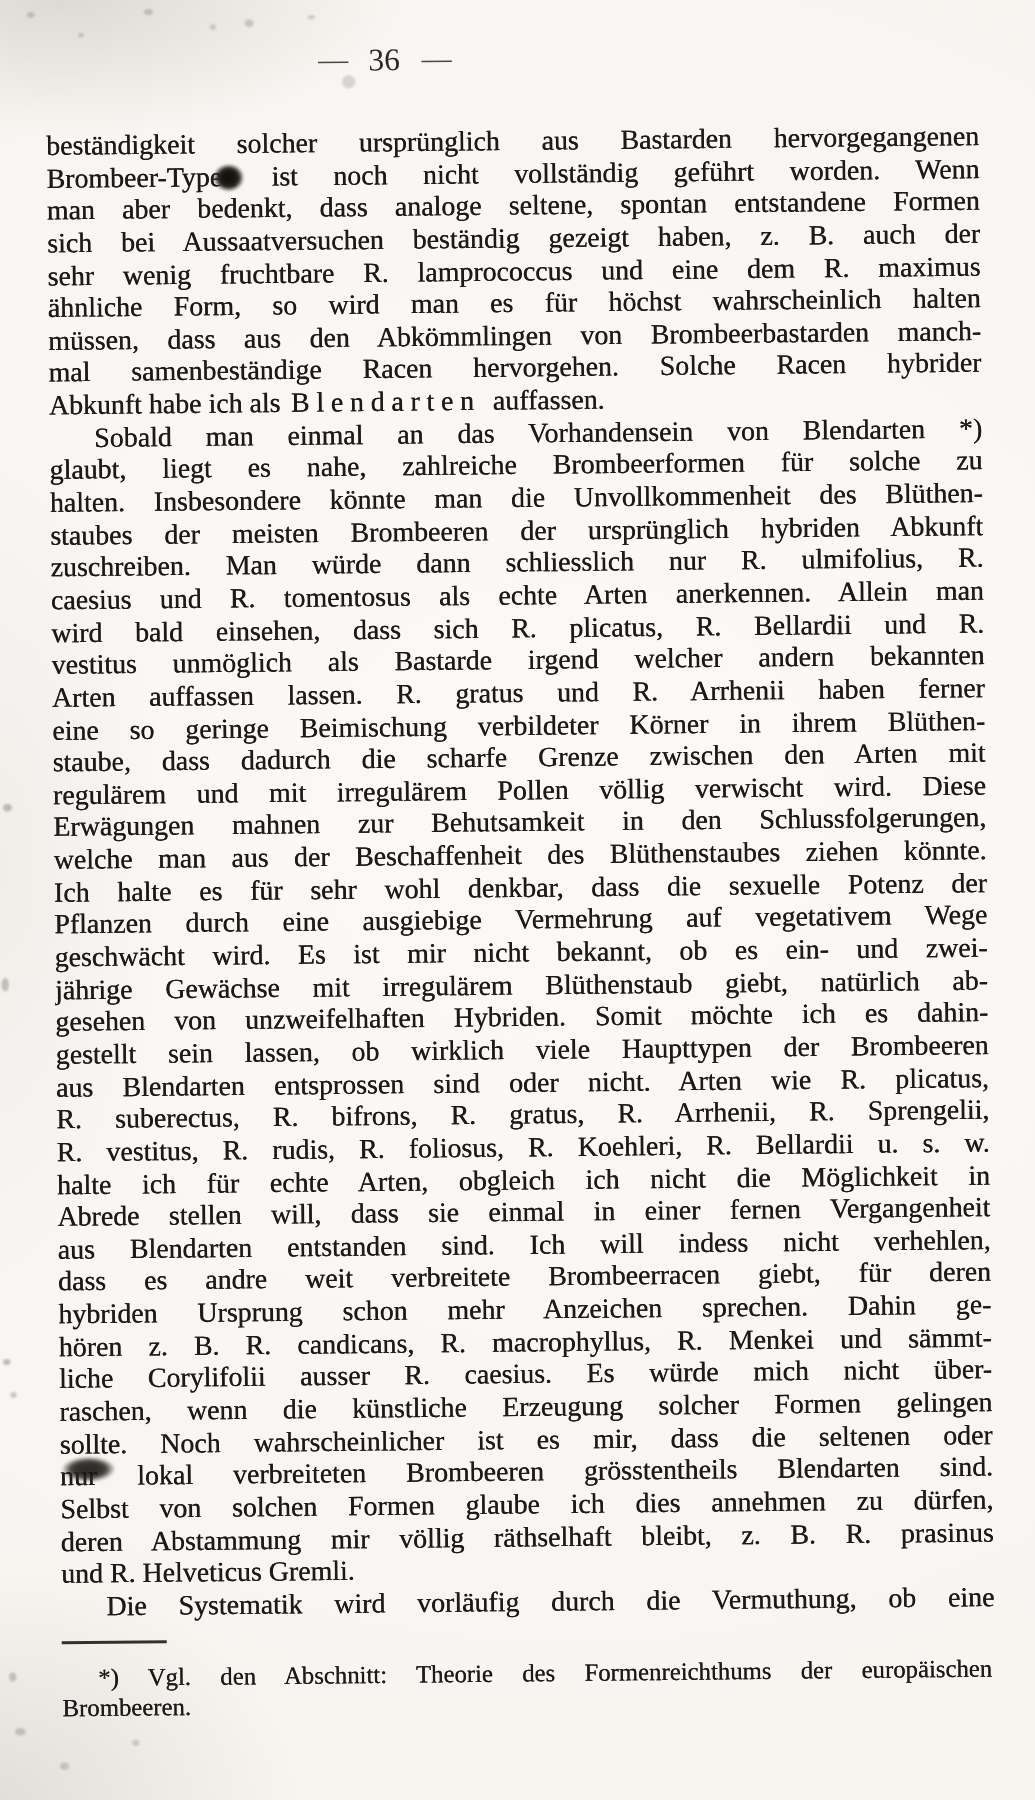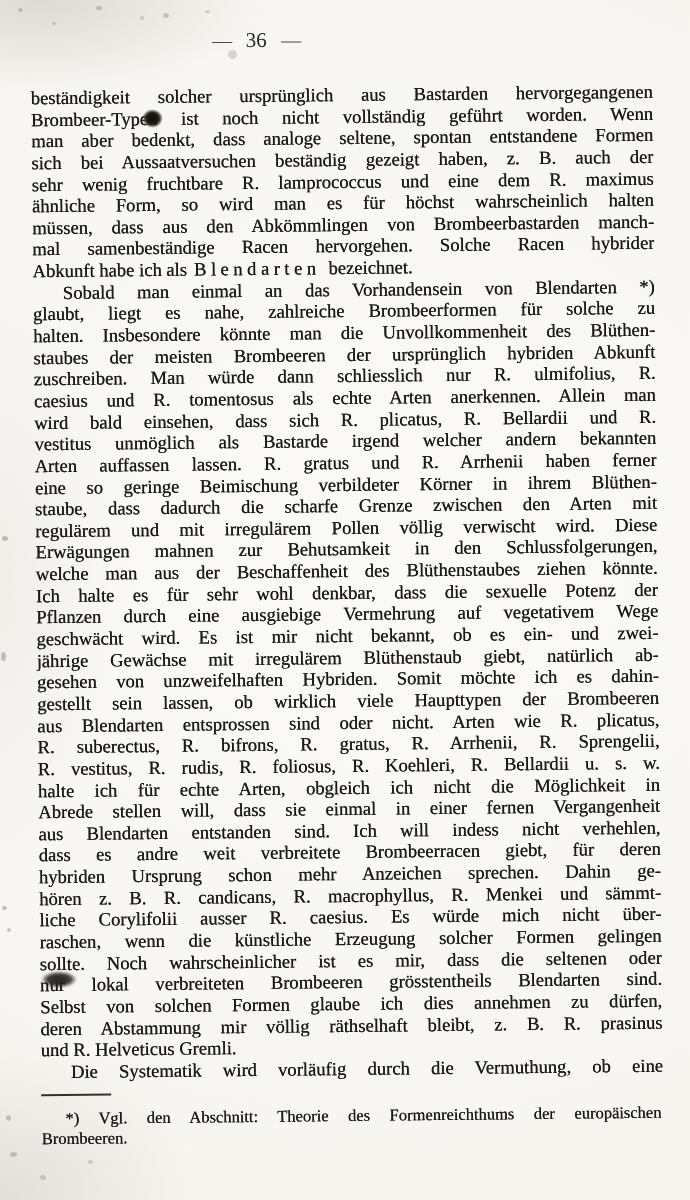--- a/index.html
+++ b/index.html
@@ -101,21 +101,21 @@
 
     <div class="textblock">
       <div class="ln">beständigkeit solcher ursprünglich aus Bastarden hervorgegangenen</div>
       <div class="ln">Brombeer-Typen ist noch nicht vollständig geführt worden. Wenn</div>
       <div class="ln">man aber bedenkt, dass analoge seltene, spontan entstandene Formen</div>
       <div class="ln">sich bei Aussaatversuchen beständig gezeigt haben, z. B. auch der</div>
       <div class="ln">sehr wenig fruchtbare R. lamprococcus und eine dem R. maximus</div>
       <div class="ln">ähnliche Form, so wird man es für höchst wahrscheinlich halten</div>
       <div class="ln">müssen, dass aus den Abkömmlingen von Brombeerbastarden manch-</div>
       <div class="ln">mal samenbeständige Racen hervorgehen. Solche Racen hybrider</div>
-      <div class="ln end"><span>Abkunft habe ich als</span><span class="sperr">Blendarten</span><span>bezeichnet.</span></div>
+      <div class="ln end"><span>Abkunft habe ich als</span><span class="sperr">Blendarten</span><span>auffassen.</span></div>
       <div class="ln indent">Sobald man einmal an das Vorhandensein von Blendarten *)</div>
       <div class="ln">glaubt, liegt es nahe, zahlreiche Brombeerformen für solche zu</div>
       <div class="ln">halten. Insbesondere könnte man die Unvollkommenheit des Blüthen-</div>
       <div class="ln">staubes der meisten Brombeeren der ursprünglich hybriden Abkunft</div>
       <div class="ln">zuschreiben. Man würde dann schliesslich nur R. ulmifolius, R.</div>
       <div class="ln">caesius und R. tomentosus als echte Arten anerkennen. Allein man</div>
       <div class="ln">wird bald einsehen, dass sich R. plicatus, R. Bellardii und R.</div>
       <div class="ln">vestitus unmöglich als Bastarde irgend welcher andern bekannten</div>
       <div class="ln">Arten auffassen lassen. R. gratus und R. Arrhenii haben ferner</div>
       <div class="ln">eine so geringe Beimischung verbildeter Körner in ihrem Blüthen-</div>

